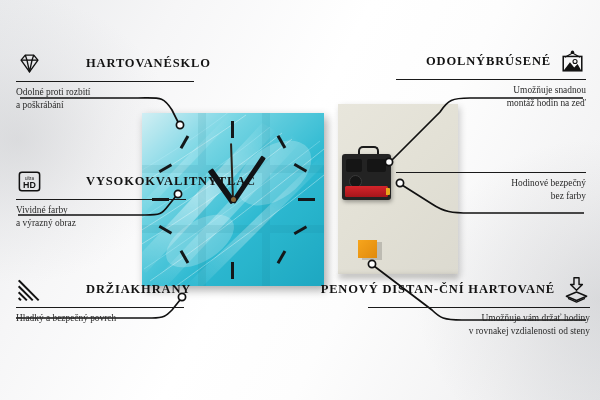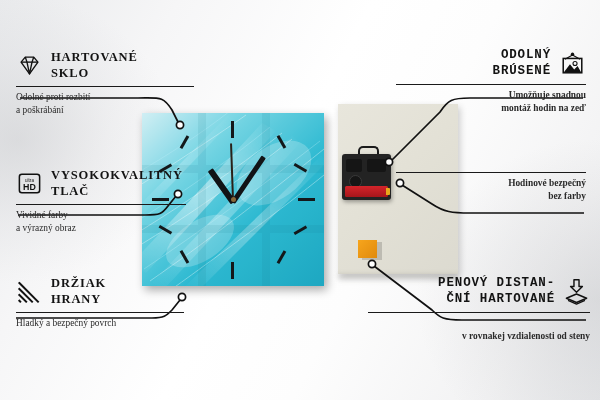--- a/index.html
+++ b/index.html
@@ -12,34 +12,34 @@
     position:relative;width:600px;height:400px;overflow:hidden;
     background:
       radial-gradient(ellipse 220px 200px at 18px 140px, rgba(170,172,176,.30) 0%, rgba(190,192,196,.14) 42%, rgba(255,255,255,0) 72%),
       radial-gradient(ellipse 260px 230px at 598px 300px, rgba(168,170,174,.28) 0%, rgba(255,255,255,0) 70%),
       linear-gradient(118deg,#e9eaec 0%,#f6f6f7 22%,#ffffff 46%,#fdfdfd 62%,#f2f2f3 86%,#e7e8ea 100%);
   }
   .feat{position:absolute;}
   .feat .hd{display:flex;align-items:center;gap:8px;}
   .feat.left .hd{justify-content:flex-start;}
   .feat.right .hd{justify-content:flex-end;}
-  .titles{display:flex;flex-direction:column;}
+  .titles{display:flex;flex-direction:row;margin-left:35px;}
   .t-line{
     font-family:"Liberation Serif",serif;
     font-weight:700;font-size:12.5px;letter-spacing:.85px;
     color:#131313;line-height:1.26;white-space:nowrap;
   }
-  .feat.right .t-line{text-align:right;font-family:Liberation Mono, monospace;}
+  .feat.right .t-line{text-align:right;}
   .rule{height:0;border-top:1.5px solid #1a1a1a;margin-top:4px;}
   .sub{
     font-family:"Liberation Serif",serif;
     font-size:9.4px;color:#2a2a2a;line-height:1.4;
     margin-top:4px;white-space:nowrap;
   }
-  .feat.right .sub{text-align:right;font-weight:bold;}
+  .feat.right .sub{text-align:right;}
   .ico{width:27px;height:27px;flex:0 0 27px;display:block;}
   .ico svg{display:block;width:27px;height:27px;}
 
   
   #f-glass{left:16px;top:50px;width:178px;}
   #f-print{left:16px;top:168px;width:170px;}
   #f-edges{left:16px;top:276px;width:168px;}
   #f-holder{right:14px;top:48px;width:190px;}
   #f-mech{right:14px;top:168px;width:190px;}
   #f-foam{right:10px;top:276px;width:222px;}
@@ -319,18 +319,18 @@
       <span class="ico">
         <svg viewBox="0 0 32 32">
           <path d="M13 2 h6 v8 h4 l-7 7 l-7 -7 h4 Z" fill="none" stroke="#111" stroke-width="1.7" stroke-linejoin="round"></path>
           <path d="M16 19 L28 24 L16 29 L4 24 Z" fill="none" stroke="#111" stroke-width="1.7" stroke-linejoin="round"></path>
           <path d="M6 26.5 L16 31 L26 26.5" fill="none" stroke="#111" stroke-width="1.5" stroke-linejoin="round"></path>
         </svg>
       </span>
     </div>
     <div class="rule"></div>
     <div class="sub">
-      <br>
+      <span>Umožňuje vám držať hodiny</span><br>
       <span>v rovnakej vzdialenosti od steny</span>
     </div>
   </div>
 
 </div>
 
 </body></html>

